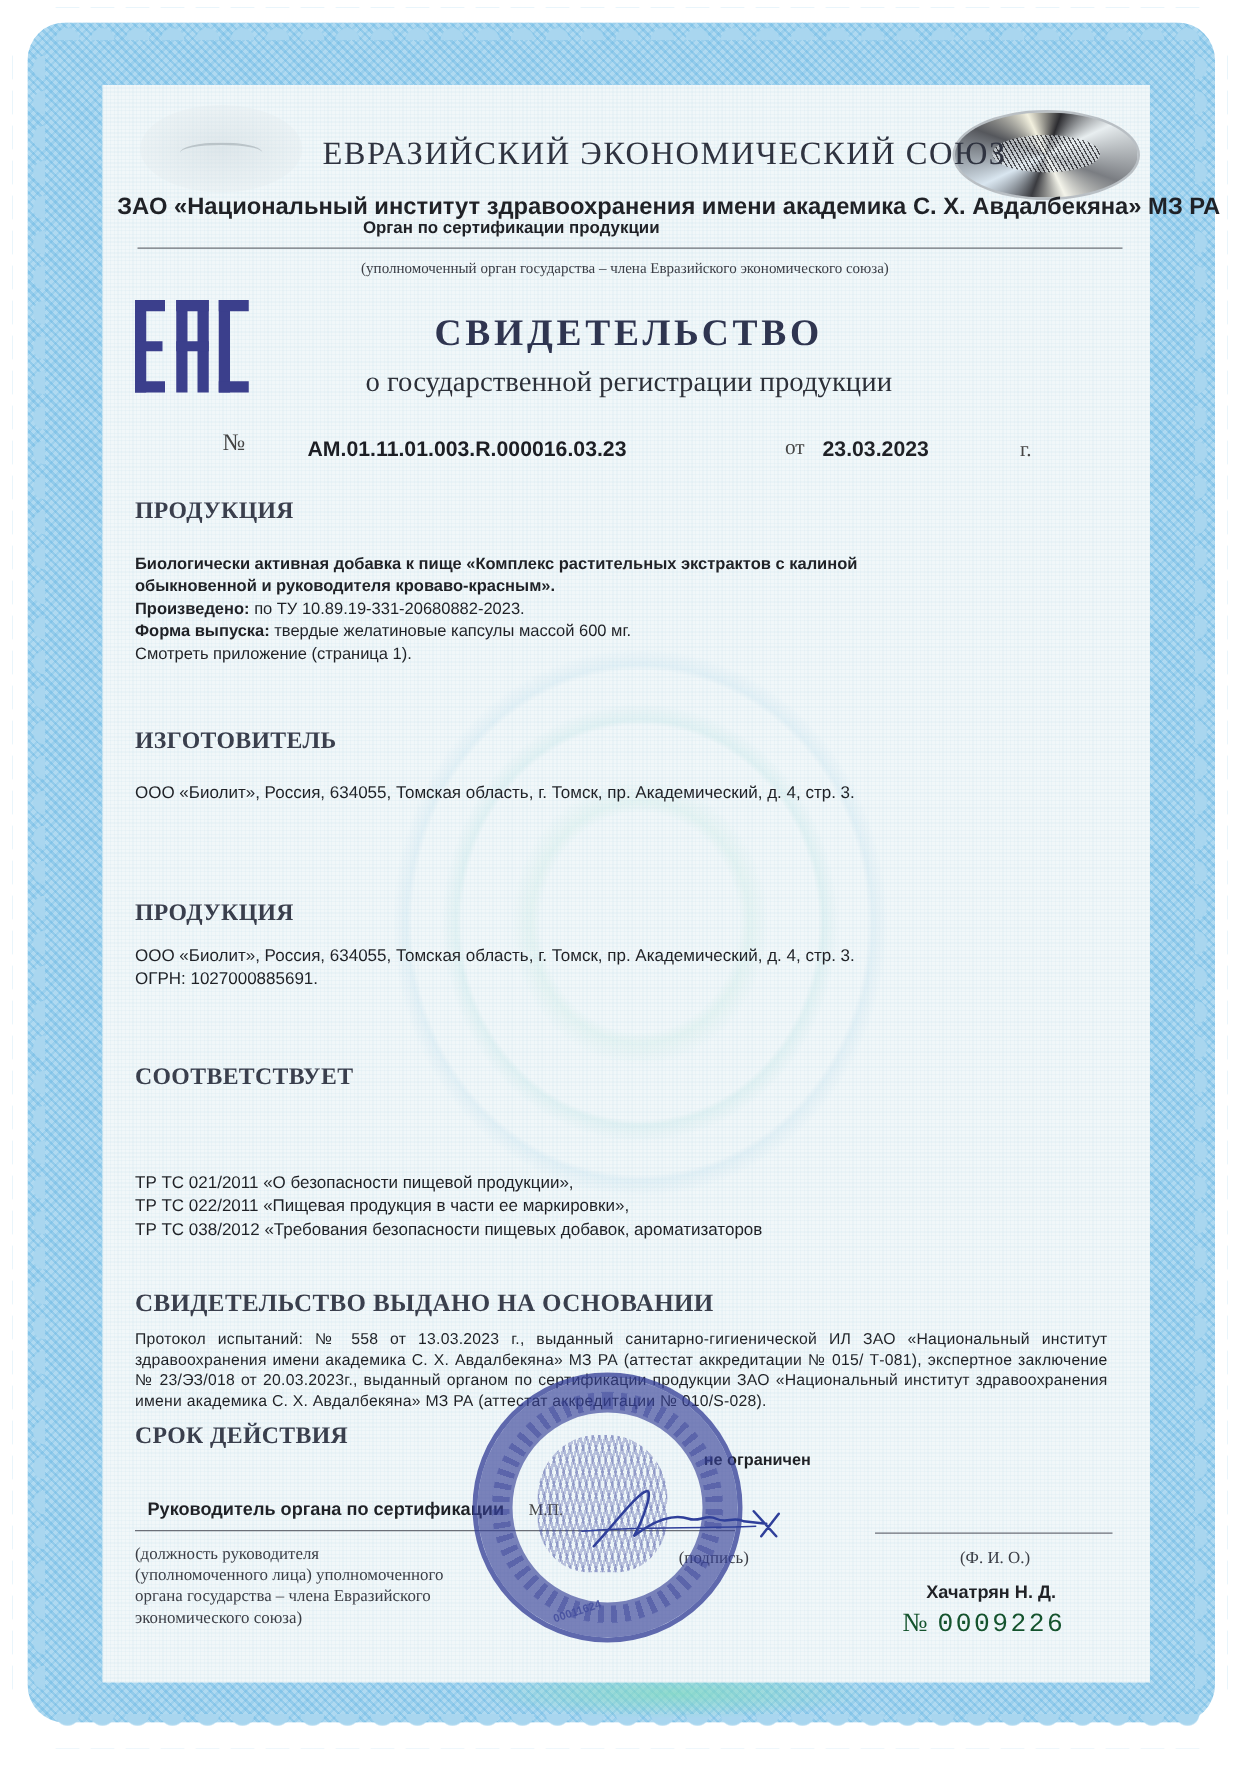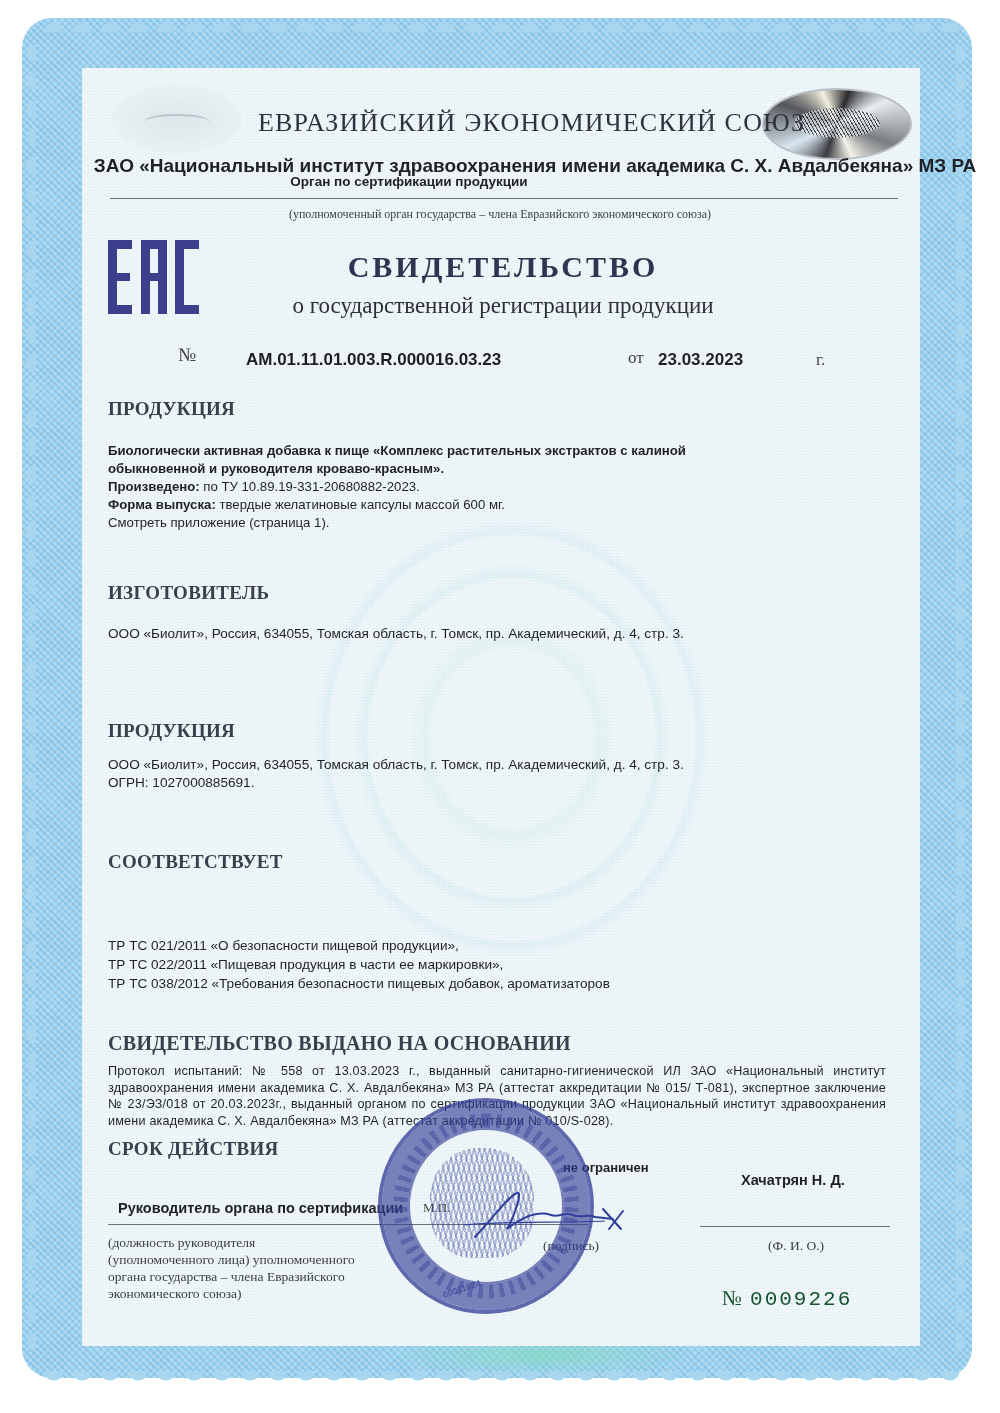--- a/index.html
+++ b/index.html
@@ -84,21 +84,21 @@
   .ot-label { left: 628px; top: 348px; font-size: 17px; color: #444; }
   .cert-date { left: 658px; top: 350px; font-size: 17px; font-weight: bold; }
   .g-label { left: 816px; top: 350px; font-size: 17px; color: #444; }
   .section-heading { font-size: 19px; font-weight: bold; color: #3a3f4d; letter-spacing: 0.3px; text-align: right; }
   .body-text { font-size: 13.2px; line-height: 18px; color: #1f2126; }
   .body-text b { font-weight: bold; }
   .conformity { font-size: 13.6px; line-height: 19px; }
   .basis { left: 108px; top: 1063px; width: 778px; font-size: 12.6px; line-height: 16.6px; white-space: normal; text-align: justify; letter-spacing: 0.2px; }
   .validity-value { left: 563px; top: 1160px; font-size: 13px; font-weight: bold; }
   .head-title { left: 118px; top: 1200px; font-size: 14.5px; font-weight: bold; }
-  .head-name { left: 741px; top: 1172px; font-size: 14.5px; font-weight: bold; }
+  .head-name { left: 741px; top: 1266px; font-size: 14.5px; font-weight: bold; }
   .sig-line-left { position: absolute; left: 108px; top: 1224px; width: 480px; height: 1px; background: #6b6f78; }
   .sig-line-right { position: absolute; left: 700px; top: 1226px; width: 190px; height: 1px; background: #6b6f78; }
   .mp-label { left: 423px; top: 1200px; font-size: 13px; color: #444; }
   .position-caption { left: 108px; top: 1234px; font-size: 13.5px; line-height: 17px; color: #3a3d45; white-space: pre; }
   .signature-caption { left: 543px; top: 1238px; font-size: 13.5px; color: #3a3d45; }
   .fio-caption { left: 768px; top: 1238px; font-size: 13.5px; color: #3a3d45; }
   .blank-number { left: 722px; top: 1286px; font-size: 21px; letter-spacing: 2px; color: #14532d; font-family: "Liberation Mono", monospace; }
   .blank-number .ns { font-family: "Liberation Serif", serif; letter-spacing: 0; margin-right: 8px; }
   .stamp {
     position: absolute; left: 378px; top: 1098px; width: 208px; height: 208px; border-radius: 50%;

